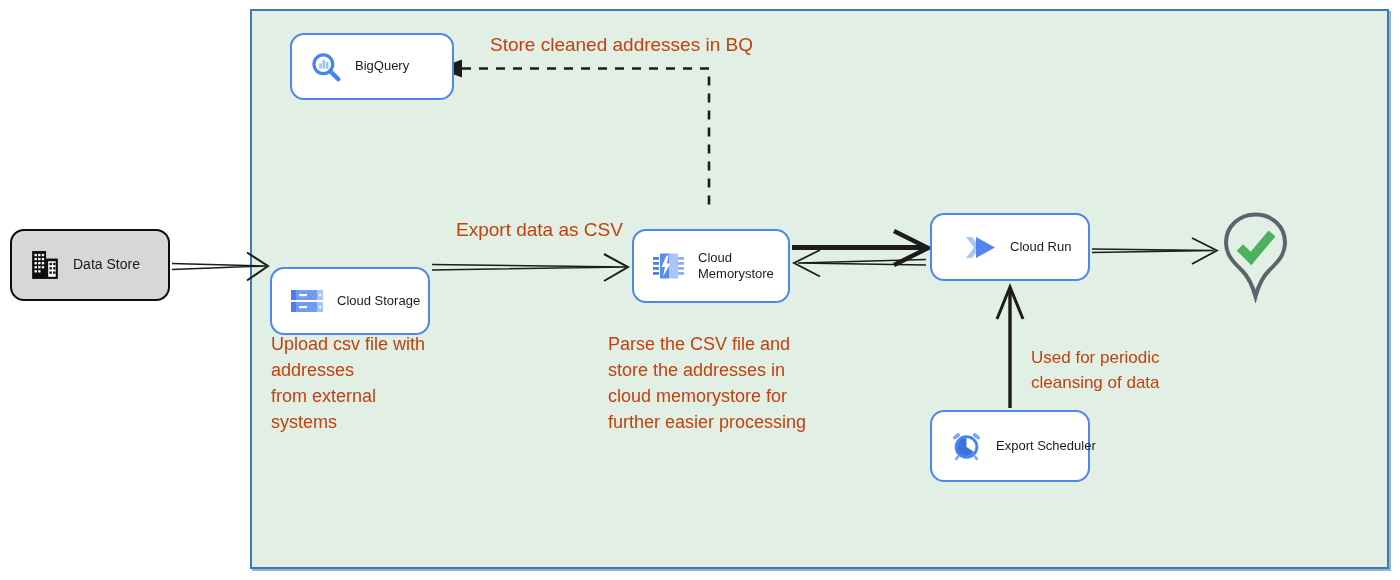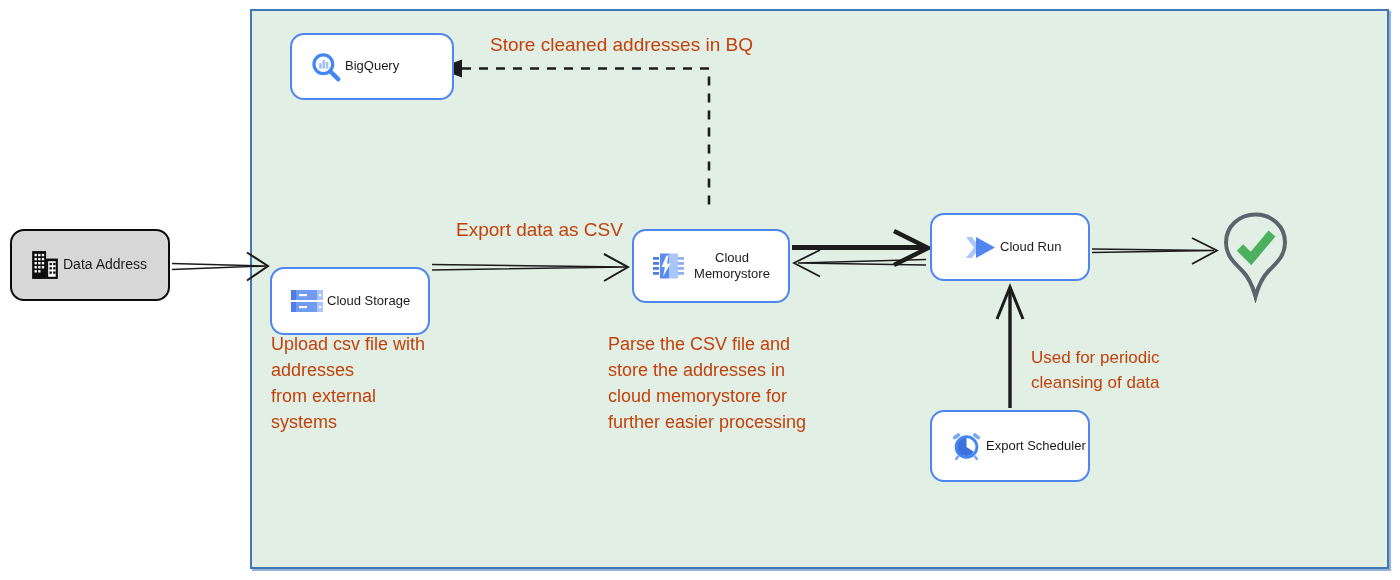--- a/index.html
+++ b/index.html
@@ -5,29 +5,29 @@
   html,body{margin:0;padding:0;background:#ffffff;font-family:"Liberation Sans",sans-serif;}
   .canvas{position:relative;width:1400px;height:580px;overflow:hidden;background:#ffffff;}
 
   .boundary{position:absolute;left:250px;top:9px;width:1139px;height:560px;
     background:#e2efe4;border:2px solid #4077b5;box-sizing:border-box;
     box-shadow:2px 2px 0 rgba(64,119,181,.55);}
 
   .edges{position:absolute;left:0;top:0;width:1400px;height:580px;pointer-events:none;}
 
   .node{position:absolute;background:#ffffff;border:2px solid #4e86f0;border-radius:14px;
-    display:flex;align-items:center;padding-left:18px;gap:3px;box-sizing:border-box;}
+    display:flex;align-items:center;padding-left:18px;gap:13px;box-sizing:border-box;}
   .node .label{font-size:13px;color:#1b1b1b;line-height:1.25;}
   .nowrap{white-space:nowrap;}
   .node-datacenter{background:#d7d7d7;border:2px solid #0c0c0c;}
   .node-datacenter .label{font-size:14px;}
   .node-bigquery{left:290px;top:33px;width:164px;height:67px;}
   .node-datacenter{left:10px;top:229px;width:160px;height:72px;}
   .node-storage{left:270px;top:232px;width:160px;height:68px;margin-top:35px;}
-  .node-memorystore{left:632px;top:229px;width:158px;height:74px;text-align:center;}
+  .node-memorystore{left:632px;top:229px;width:158px;height:74px;}
   .node-memorystore .label{width:88px;}
   .node-run{left:930px;top:213px;width:160px;height:68px;padding-left:32px;}
   .node-scheduler{left:930px;top:410px;width:160px;height:72px;}
   .icon{display:flex;align-items:center;justify-content:center;flex:0 0 auto;}
 
   .pin-wrap{position:absolute;left:1222px;top:211px;width:67px;height:92px;}
   .pin-label{position:absolute;left:1242px;top:326px;width:148px;font-size:17px;
     line-height:24px;color:#1b1b1b;}
 
   .annotation{position:absolute;color:#c2410c;white-space:pre-line;}
@@ -107,21 +107,21 @@
         <g fill="#0c0c0c">
           <rect x="18.2" y="12" width="2.2" height="2.2"></rect>
             <rect x="21.6" y="12" width="2.2" height="2.2"></rect>
           <rect x="18.2" y="16" width="2.2" height="2.2"></rect>
             <rect x="21.6" y="16" width="2.2" height="2.2"></rect>
           <rect x="18.2" y="20" width="2.2" height="2.2"></rect>
             <rect x="21.6" y="20" width="2.2" height="2.2"></rect>
         </g>
       </svg>
     </span>
-    <span class="label nowrap">Data Address</span>
+    <span class="label nowrap">Data Store</span>
   </div>
 
   <div class="node node-bigquery">
     <span class="icon">
       <svg width="32" height="32" viewBox="0 0 30 30">
         <circle cx="12.5" cy="12.5" r="8.8" fill="#ffffff" stroke="#4285f4" stroke-width="3"></circle>
         <g fill="#a0bff7">
           <rect x="8.6" y="11.5" width="2.4" height="5"></rect>
           <rect x="11.7" y="8.4" width="2.4" height="8.1"></rect>
           <rect x="14.8" y="10.2" width="2.4" height="6.3"></rect>

